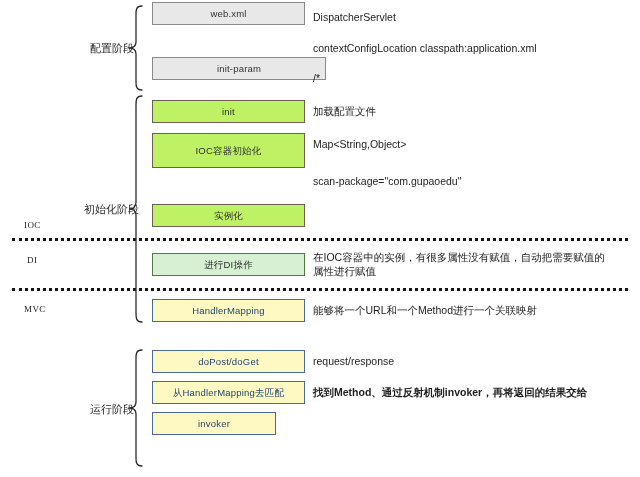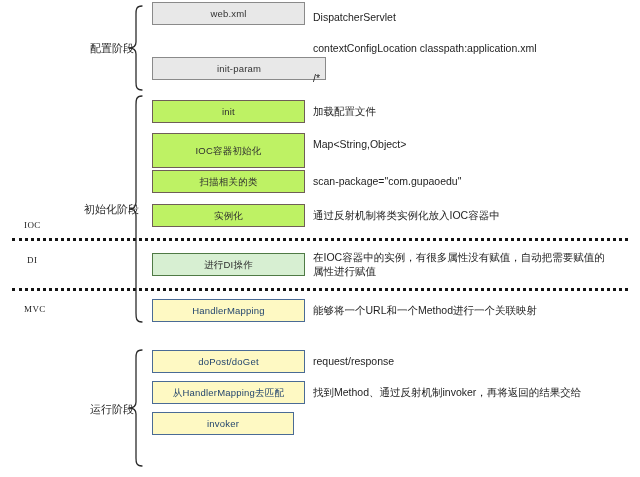--- a/index.html
+++ b/index.html
@@ -138,35 +138,33 @@
   <div class="note" style="left:313px; top:42px;">contextConfigLocation  classpath:application.xml</div>
 
   <div class="note" style="left:313px; top:72px;">/*</div>
 
   <div class="box pink" style="left:152px; top:100px; width:153px; height:23px;">init</div>
   <div class="note" style="left:313px; top:105px;">加载配置文件</div>
 
   <div class="box pink" style="left:152px; top:133px; width:153px; height:35px;">IOC容器初始化</div>
   <div class="note" style="left:313px; top:138px;">Map&lt;String,Object&gt;</div>
 
-  <div class="box pink" style="left:152px; top:170px; width:153px; height:23px;">扫描相关的类</div>
   <div class="note" style="left:313px; top:175px;">scan-package="com.gupaoedu"</div>
 
   <div class="box pink" style="left:152px; top:204px; width:153px; height:23px;">实例化</div>
-  <div class="note" style="left:313px; top:209px;">通过反射机制将类实例化放入IOC容器中</div>
 
   <div class="box green" style="left:152px; top:253px; width:153px; height:23px;">进行DI操作</div>
   <div class="note" style="left:313px; top:251px; width:310px;">在IOC容器中的实例，有很多属性没有赋值，自动把需要赋值的
 属性进行赋值</div>
 
   <div class="box blue" style="left:152px; top:299px; width:153px; height:23px;">HandlerMapping</div>
   <div class="note" style="left:313px; top:304px;">能够将一个URL和一个Method进行一个关联映射</div>
 
   <div class="box blue" style="left:152px; top:350px; width:153px; height:23px;">doPost/doGet</div>
   <div class="note" style="left:313px; top:355px;">request/response</div>
 
   <div class="box blue" style="left:152px; top:381px; width:153px; height:23px;">从HandlerMapping去匹配</div>
-  <div class="note" style="left:313px; top:386px;">找到Method、通过反射机制invoker，再将返回的结果交给</div>
+  <div class="note" style="left:313px; top:386px;font-weight:bold;">找到Method、通过反射机制invoker，再将返回的结果交给</div>
 
-  <div class="box blue" style="left:152px; top:412px; width:142px; height:23px;">invoker</div>
+  <div class="box blue" style="left:152px; top:412px; width:124px; height:23px;">invoker</div>
 
 
 </div>
 
 </body></html>

